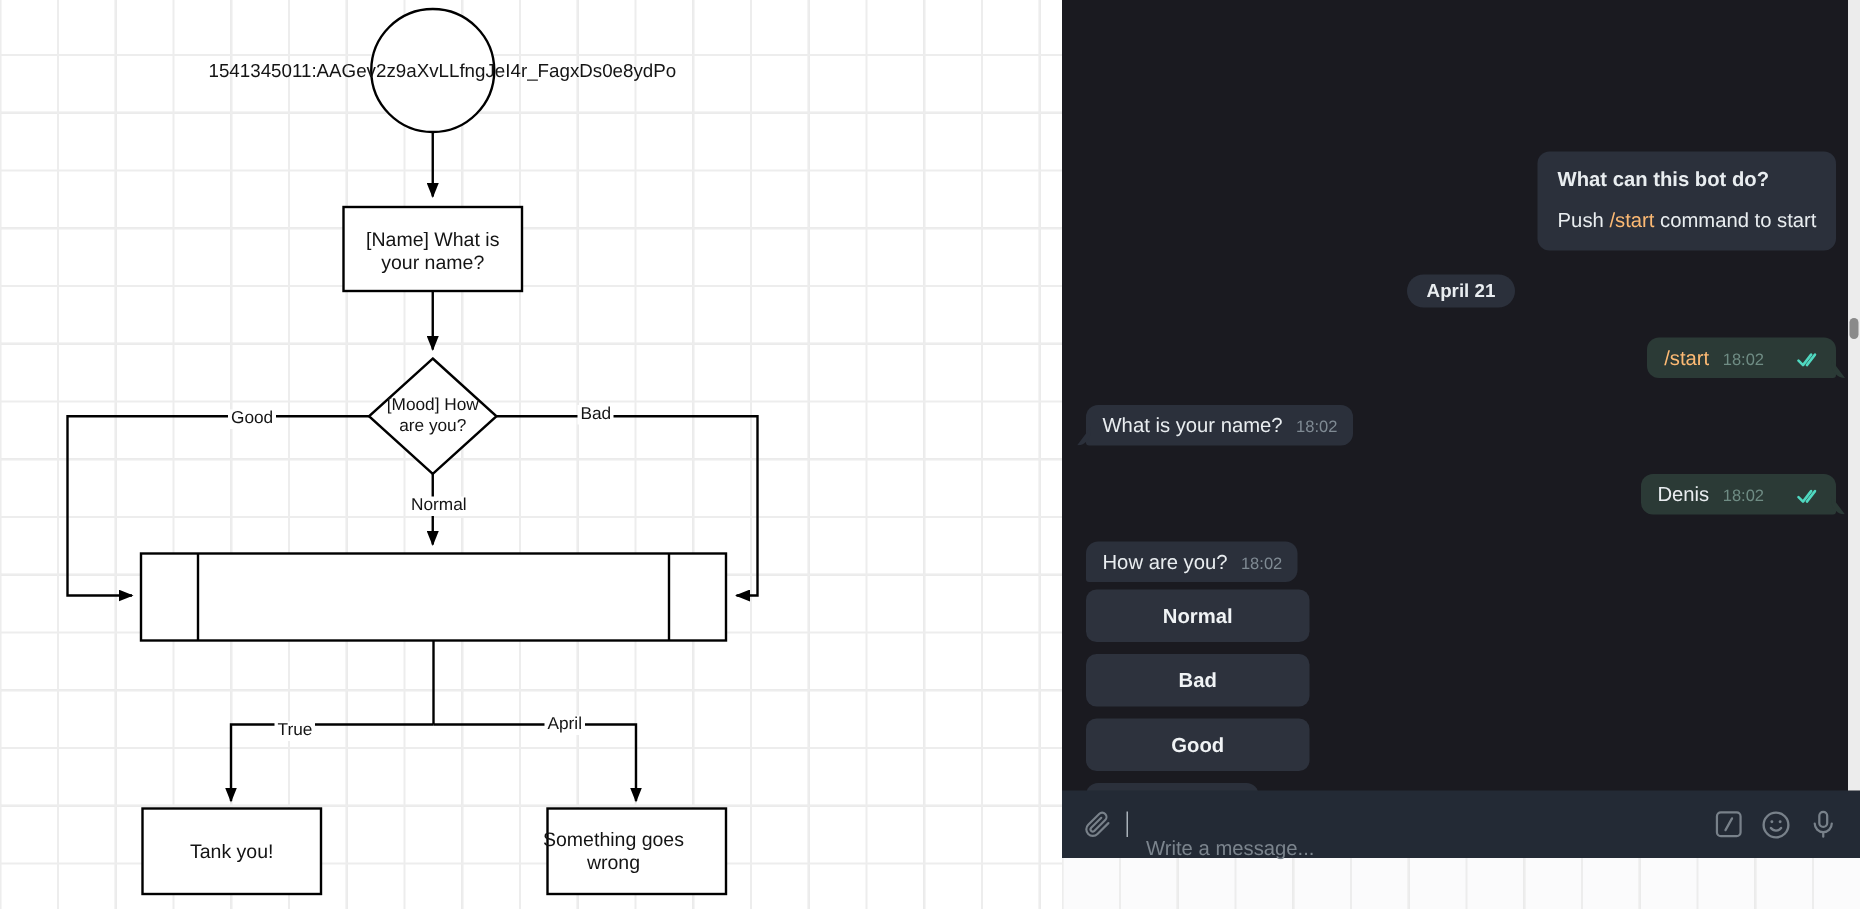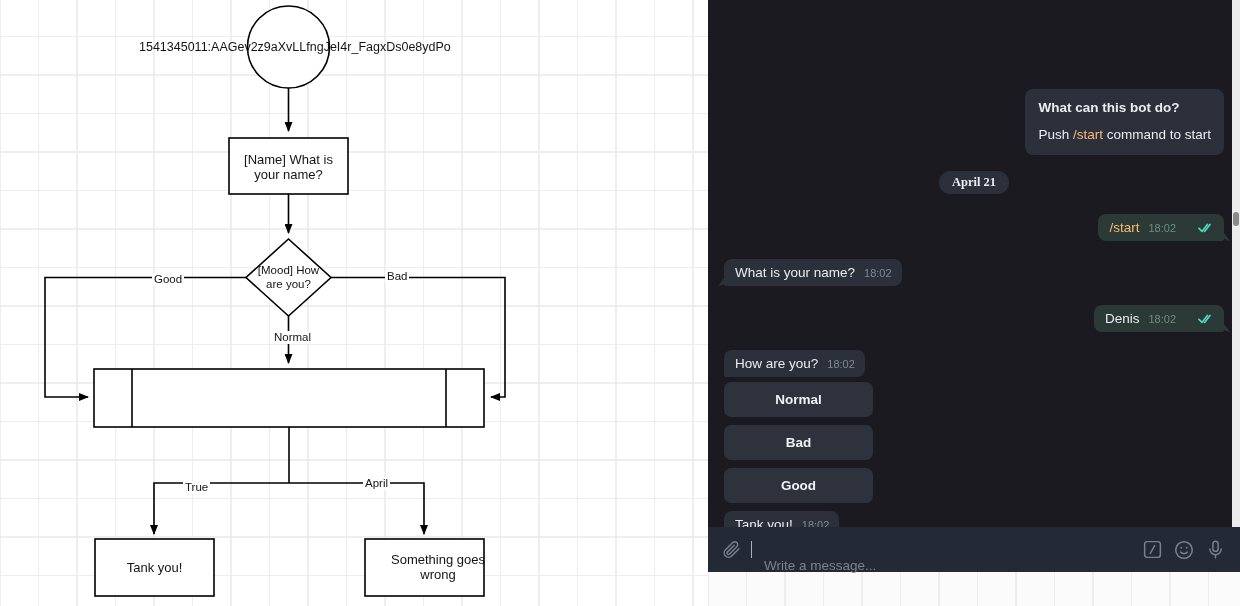--- a/index.html
+++ b/index.html
@@ -70,21 +70,21 @@
     position: absolute;
     left: 708px; top: 0;
     width: 532px; height: 572px;
     background: #1a1a20;
     overflow: hidden;
   }
   #tg-messages {
     position: absolute;
     left: 0; top: 0; right: 0;
     height: 527px;
-    padding: 0 16px;
+    padding: 12px 16px;
   }
   .msg-row { display: flex; width: 100%; margin-bottom: 4px; }
   .msg-row.in  { justify-content: flex-start; }
   .msg-row.out { justify-content: flex-end; }
   .msg-row.center { justify-content: center; }
 
   .bubble {
     position: relative;
     max-width: 330px;
     border-radius: 8px;
@@ -134,21 +134,20 @@
   .bot-info .title { font-weight: bold; margin-bottom: 7px; }
   .cmd { color: #fdba74; }
 
   .date-chip {
     background: #2b303b;
     color: #e9edf0;
     font-size: 12.5px;
     font-weight: bold;
     border-radius: 12px;
     padding: 4px 13px;
-    font-family: Liberation Serif, serif;
   }
 
   .kb-btn {
     width: 149px;
     background: #2d323d;
     border-radius: 7px;
     color: #f0f3f5;
     font-size: 13.5px;
     font-weight: bold;
     text-align: center;
@@ -246,21 +245,21 @@
 
   <div id="token-label">1541345011:AAGev2z9aXvLLfngJeI4r_FagxDs0e8ydPo</div>
 
   <div class="node-label" style="left:231px; top:152px; width:115px;">[Name] What is your name?</div>
 
   <div class="node-label" style="left:249px; top:263px; width:79px; font-size:11.5px; line-height:14px;">[Mood] How are you?</div>
 
 
   <div class="node-label" style="left:97px; top:560px; width:115px;">Tank you!</div>
 
-  <div class="node-label" style="left:378px; top:552px; width:120px;">Something goes wrong</div>
+  <div class="node-label" style="left:349px; top:552px; width:120px;">Something goes wrong</div>
 
   <div class="edge-label" style="left:152px; top:273px;">Good</div>
   <div class="edge-label" style="left:385px; top:270px;">Bad</div>
   <div class="edge-label" style="left:272px; top:331px;">Normal</div>
   <div class="edge-label" style="left:183px; top:481px;">True</div>
   <div class="edge-label" style="left:363px; top:477px;">April</div>
 
   <div id="canvas-lower-strip"></div>
 
   <div id="tg-panel">

